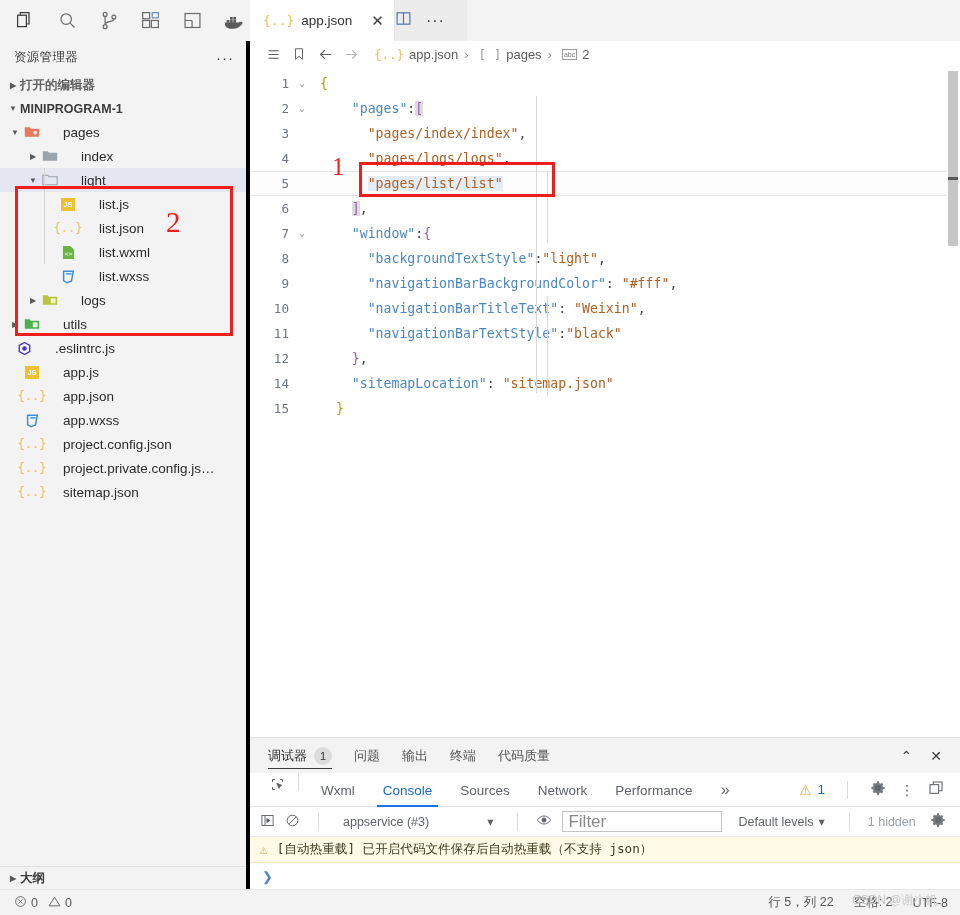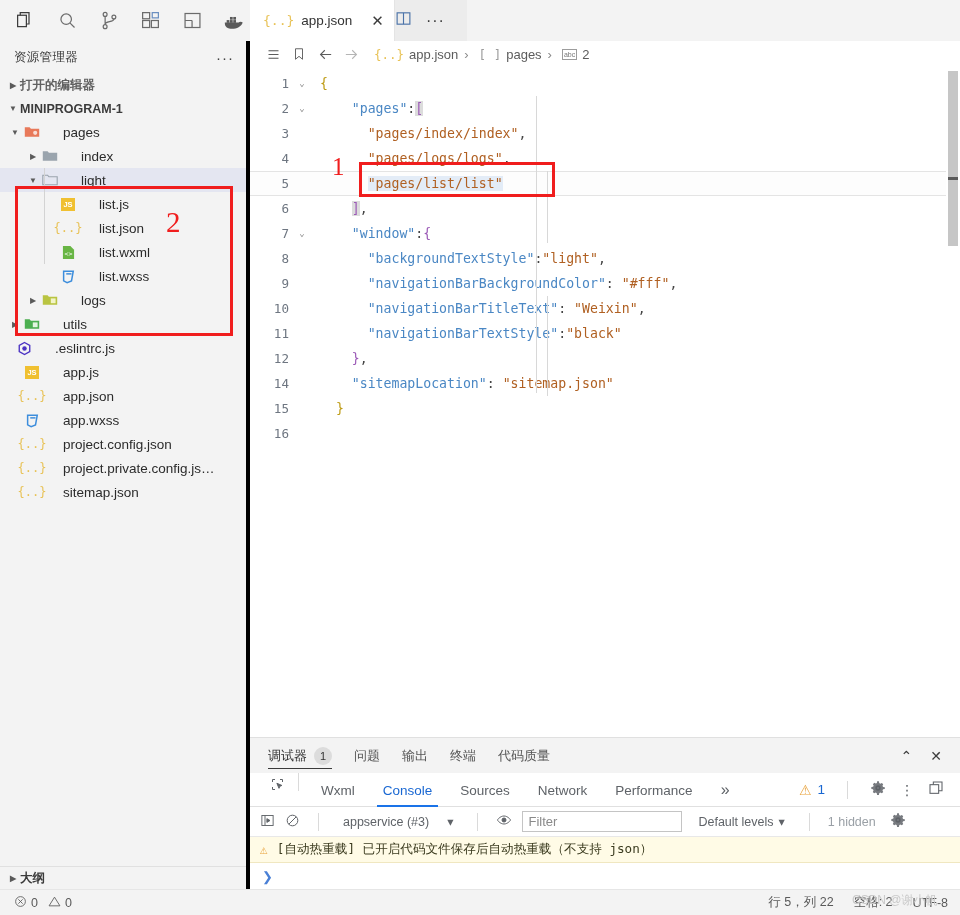--- a/index.html
+++ b/index.html
@@ -177,26 +177,26 @@
     content:""; position:absolute; left:8px; right:8px; bottom:0; height:2px; background:#1a73e8;
   }
   .dt-sep { width: 1px; height: 18px; background: #dadada; margin: 0 8px; }
 
   .console-toolbar {
     height: 30px; display: flex; align-items: center; gap: 10px;
     padding: 0 10px; font-size: 12.5px; color: #5f6368;
     background: #fff; border-bottom: 1px solid #e8e8e8;
   }
   .ct-select {
-    display: flex; align-items: center; gap: 18px; cursor: pointer;
+    display: flex; align-items: center; gap: 58px; cursor: pointer;
     padding: 0 6px;
   }
   .filter-input {
     width: 160px; height: 21px; border: 1px solid #c4c4c4; background: #fff;
-    font-size: 13px; color: #5f6368; padding: 0 5px;
+    font-size: 17px; color: #5f6368; padding: 0 5px;
     font-family: "Liberation Sans", sans-serif;
   }
   .filter-input::placeholder { color: #8a8a8a; }
   .hidden-count { color: #9aa0a6; }
 
   .console-msg {
     display: flex; align-items: center; gap: 9px;
     height: 26px; padding-left: 10px;
     background: #fffbe6; border-bottom: 1px solid #f0e7c0;
     font-family: "DejaVu Sans Mono", "Liberation Mono", monospace;
@@ -519,21 +519,20 @@
             <div class="cline active"><span class="lnum">5</span><span class="fold"></span><span class="ctext"><span>      </span><span class="tok-str sel-text">"pages/list/list"</span></span></div>
             <div class="cline"><span class="lnum">6</span><span class="fold"></span><span class="ctext"><span>    </span><span class="tok-bracket-box">]</span><span class="tok-comma">,</span></span></div>
             <div class="cline"><span class="lnum">7</span><span class="fold">⌄</span><span class="ctext"><span>    </span><span class="tok-key">"window"</span><span class="tok-colon">:</span><span class="tok-brace">{</span></span></div>
             <div class="cline"><span class="lnum">8</span><span class="fold"></span><span class="ctext"><span>      </span><span class="tok-key">"backgroundTextStyle"</span><span class="tok-colon">:</span><span class="tok-str">"light"</span><span class="tok-comma">,</span></span></div>
             <div class="cline"><span class="lnum">9</span><span class="fold"></span><span class="ctext"><span>      </span><span class="tok-key">"navigationBarBackgroundColor"</span><span class="tok-colon">:</span><span> </span><span class="tok-str">"#fff"</span><span class="tok-comma">,</span></span></div>
             <div class="cline"><span class="lnum">10</span><span class="fold"></span><span class="ctext"><span>      </span><span class="tok-key">"navigationBarTitleText"</span><span class="tok-colon">:</span><span> </span><span class="tok-str">"Weixin"</span><span class="tok-comma">,</span></span></div>
             <div class="cline"><span class="lnum">11</span><span class="fold"></span><span class="ctext"><span>      </span><span class="tok-key">"navigationBarTextStyle"</span><span class="tok-colon">:</span><span class="tok-str">"black"</span></span></div>
             <div class="cline"><span class="lnum">12</span><span class="fold"></span><span class="ctext"><span>    </span><span class="tok-brace">}</span><span class="tok-comma">,</span></span></div>
             <div class="cline"><span class="lnum">14</span><span class="fold"></span><span class="ctext"><span>    </span><span class="tok-key">"sitemapLocation"</span><span class="tok-colon">:</span><span> </span><span class="tok-str">"sitemap.json"</span></span></div>
             <div class="cline"><span class="lnum">15</span><span class="fold"></span><span class="ctext"><span>  </span><span class="tok-punct">}</span></span></div>
-            <div class="cline"><span class="lnum">16</span><span class="fold"></span><span class="ctext"></span></div>
           </div>
 
         <div class="guide" style="left:286px; top:29px; height:297px;"></div>
         <div class="guide" style="left:297px; top:104px; height:72px;"></div>
         <div class="guide" style="left:297px; top:229px; height:100px;"></div>
 
         <div class="scroll-track">
           <div class="scroll-thumb"></div>
           <div class="scroll-mark" style="top:110px;"></div>
         </div>

